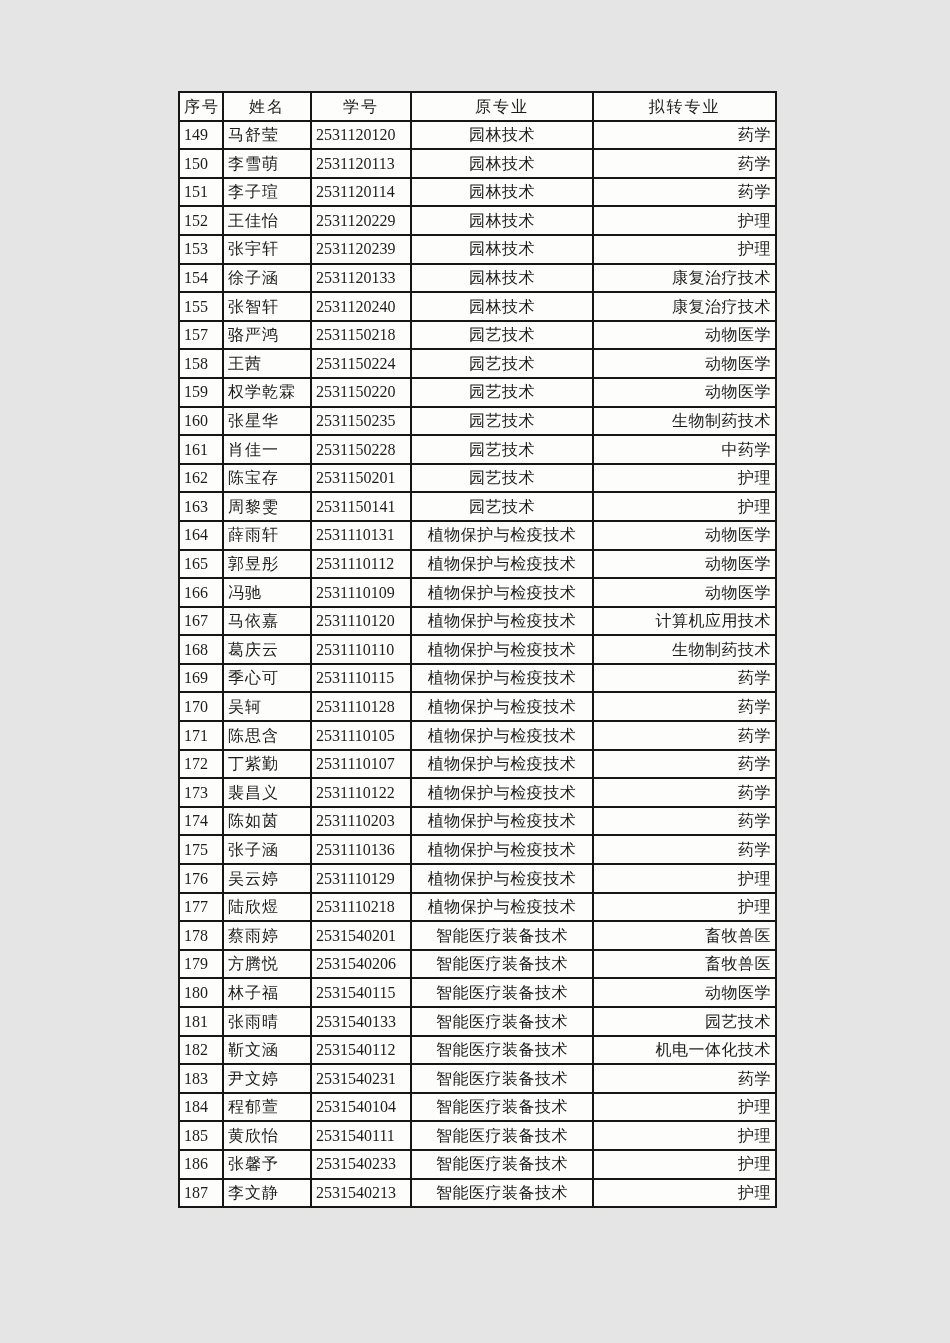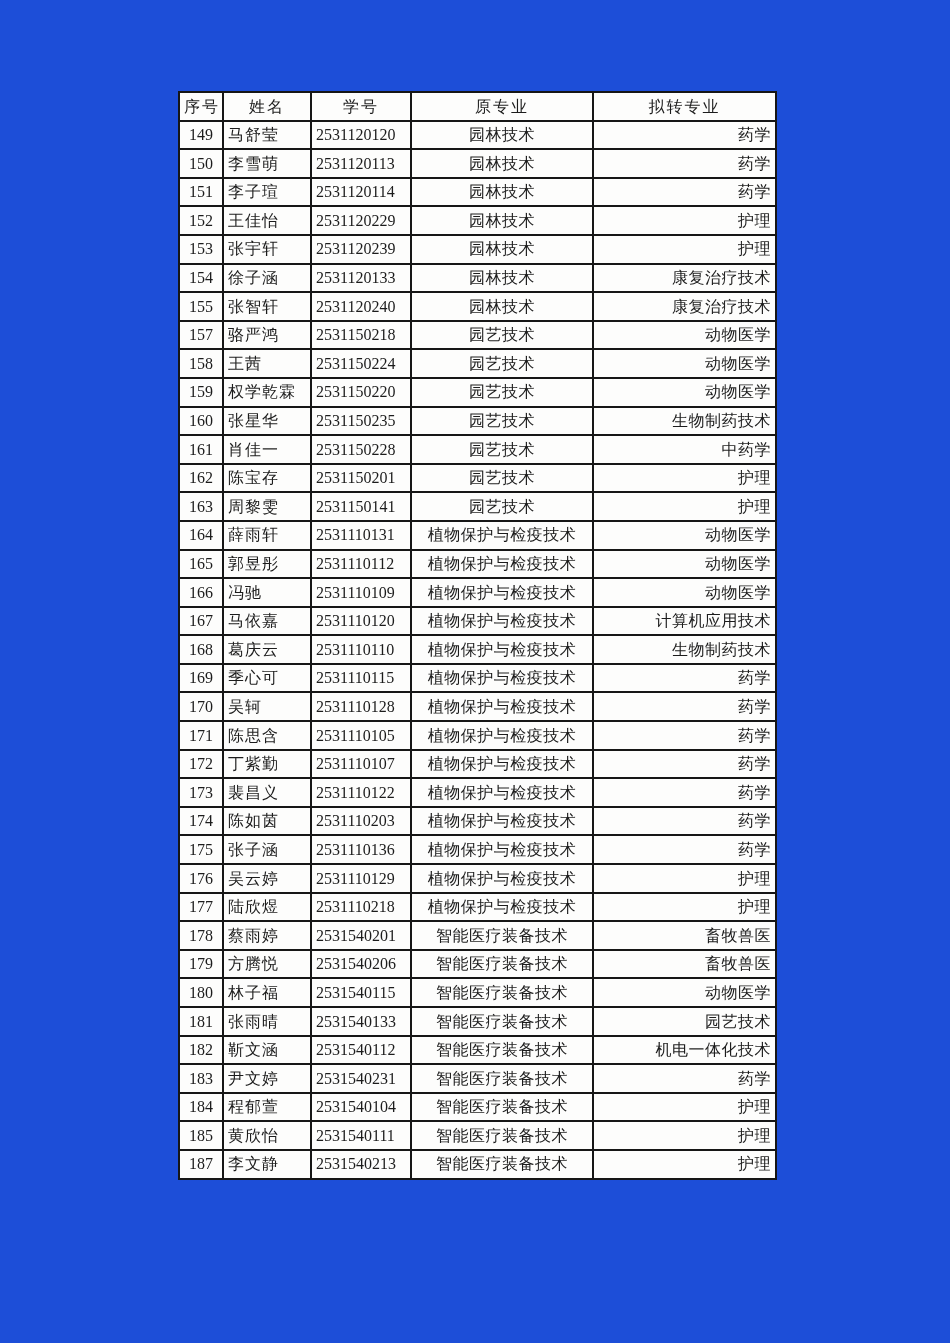--- a/index.html
+++ b/index.html
@@ -14,21 +14,21 @@
     color: #1c1c1c;
     position: relative;
     overflow: hidden;
   }
   .page {
     position: absolute;
     left: 0;
     top: 0;
     width: 950px;
     height: 1343px;
-    background: #1d4ed8;
+    background: #e5e5e5;
   }
   table.roster {
     position: absolute;
     left: 178px;
     top: 91px;
     width: 597px;
     border-collapse: collapse;
     table-layout: fixed;
     background: #fdfdfc;
   }
@@ -41,21 +41,21 @@
     line-height: 1.1;
     white-space: nowrap;
     overflow: hidden;
     font-weight: normal;
   }
   table.roster th {
     text-align: center;
     letter-spacing: 2px;
   }
   td.c-no {
-    text-align: center;
+    text-align: left;
     padding: 0 1px;
     font-size: 15.5px;
   }
   td.c-name {
     text-align: left;
     padding-left: 4px;
     letter-spacing: 1px;
     margin-top: 46px;
   }
   td.c-id {
@@ -343,20 +343,27 @@
     <td class="c-target">护理</td>
   </tr>
         <tr>
     <td class="c-no">185</td>
     <td class="c-name">黄欣怡</td>
     <td class="c-id">2531540111</td>
     <td class="c-orig">智能医疗装备技术</td>
     <td class="c-target">护理</td>
   </tr>
         <tr>
+    <td class="c-no">186</td>
+    <td class="c-name">张馨予</td>
+    <td class="c-id">2531540233</td>
+    <td class="c-orig">智能医疗装备技术</td>
+    <td class="c-target">护理</td>
+  </tr>
+        <tr>
     <td class="c-no">187</td>
     <td class="c-name">李文静</td>
     <td class="c-id">2531540213</td>
     <td class="c-orig">智能医疗装备技术</td>
     <td class="c-target">护理</td>
   </tr>
       </tbody>
   </table>
 </div>
 

